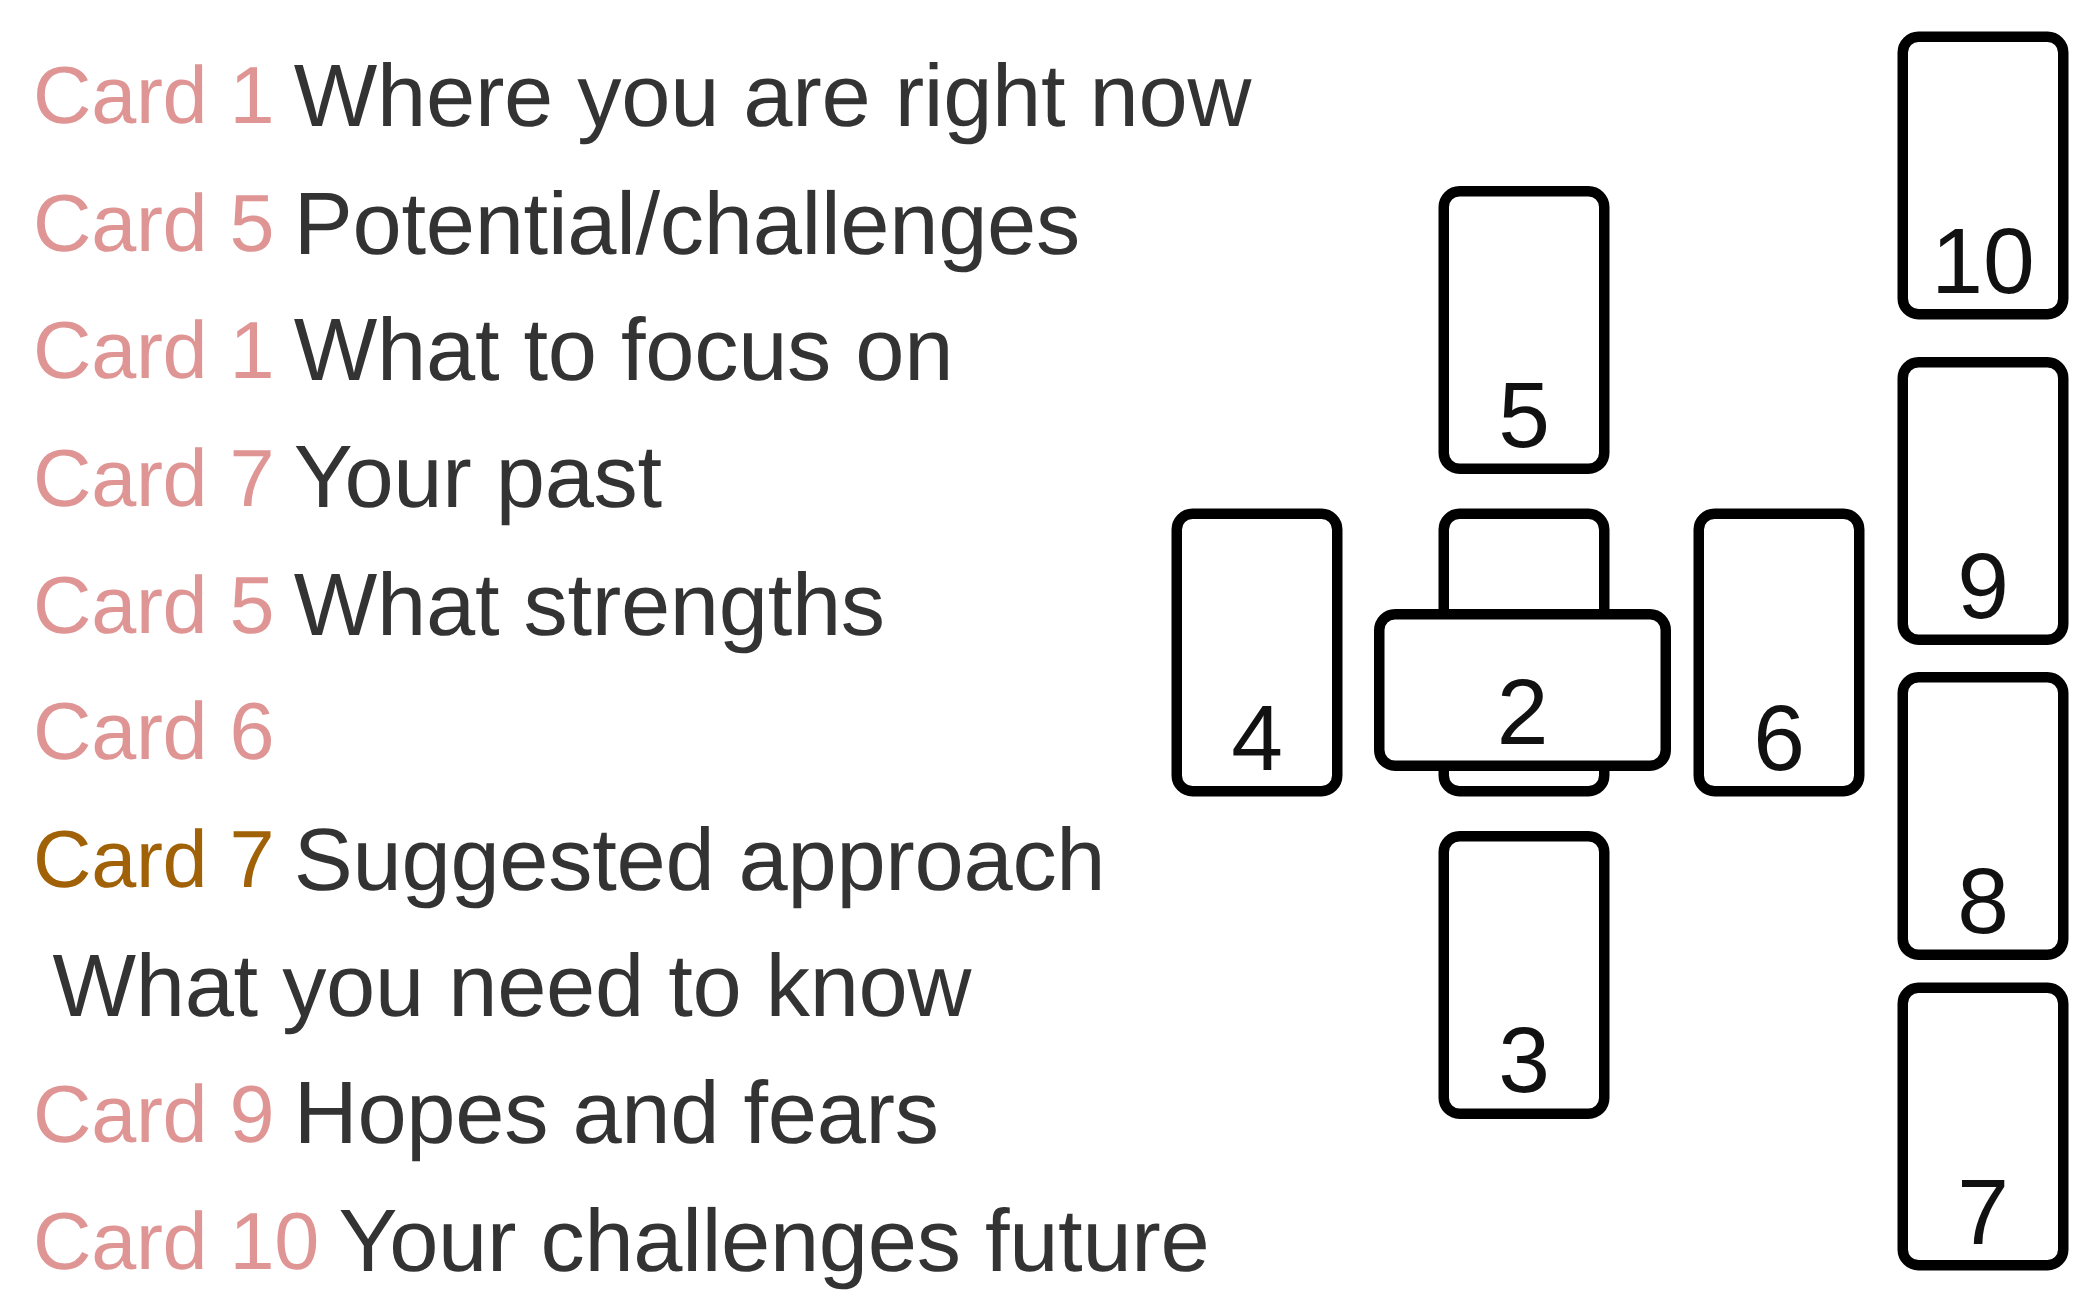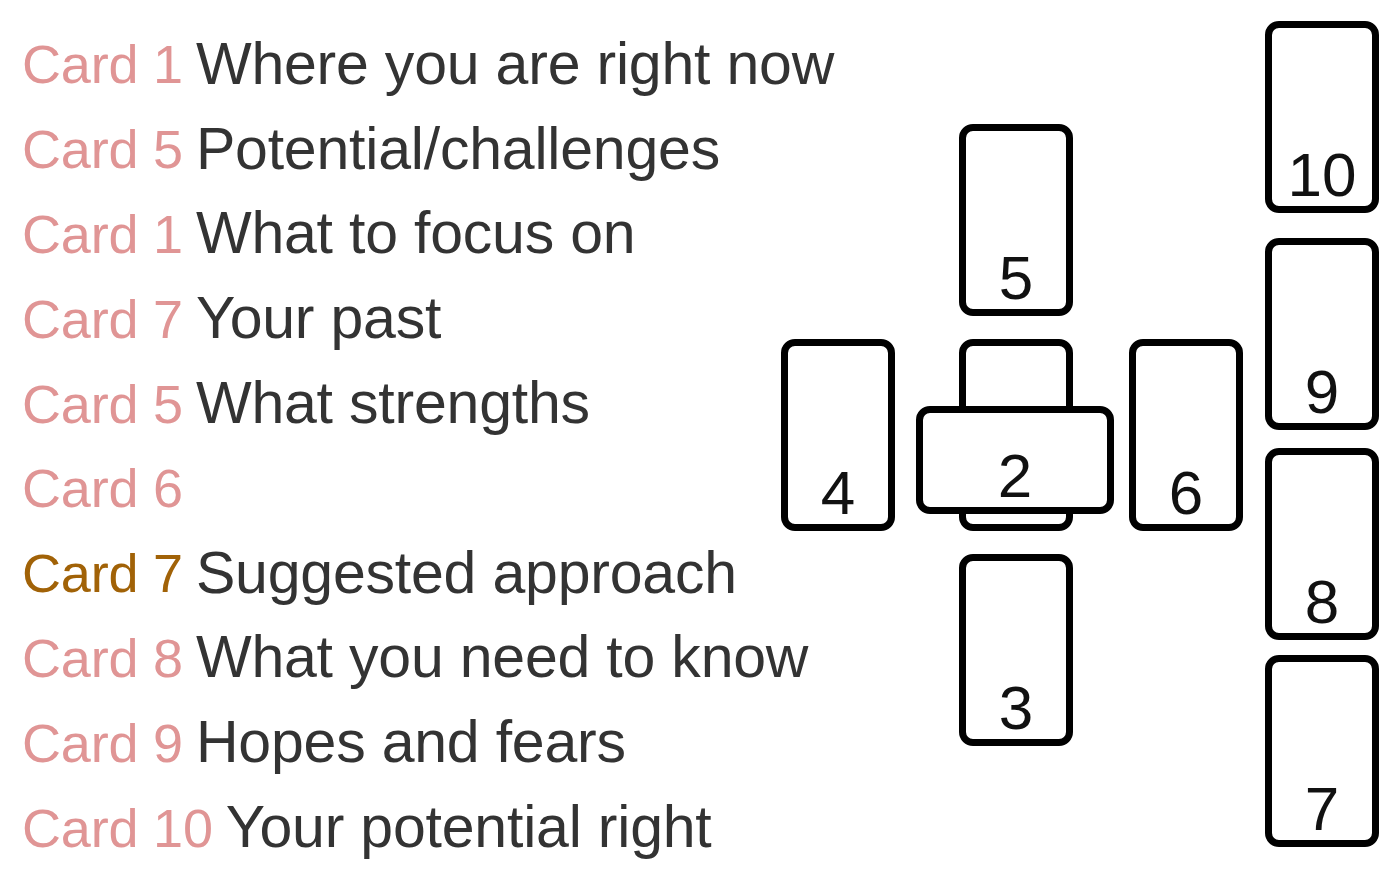--- a/index.html
+++ b/index.html
@@ -131,32 +131,31 @@
     <div class="legend-row">
       <span class="legend-label" style="color: rgb(224, 149, 149);">Card 6</span>
     </div>
 
     <div class="legend-row">
       <span class="legend-label" style="color: #a16207;">Card 7</span>
       <span class="legend-desc" style="color: rgb(51, 51, 51);">Suggested approach</span>
     </div>
 
     <div class="legend-row">
-      <span class="legend-label" style="color: rgb(224, 149, 149);">Card 8</span>
       <span class="legend-desc" style="color: rgb(51, 51, 51);">What you need to know</span>
     </div>
 
     <div class="legend-row">
       <span class="legend-label" style="color: rgb(224, 149, 149);">Card 9</span>
       <span class="legend-desc" style="color: rgb(51, 51, 51);">Hopes and fears</span>
     </div>
 
     <div class="legend-row">
       <span class="legend-label" style="color: rgb(224, 149, 149);">Card 10</span>
-      <span class="legend-desc" style="color: rgb(51, 51, 51);">Your potential right</span>
+      <span class="legend-desc" style="color: rgb(51, 51, 51);">Your challenges future</span>
     </div>
 
   </div>
 
   <div class="spread">
 
     <div class="card c5" style="border-color: rgb(0, 0, 0); background: rgb(255, 255, 255);">
       <span class="card-num" style="color: rgb(17, 17, 17);">5</span>
     </div>
 

